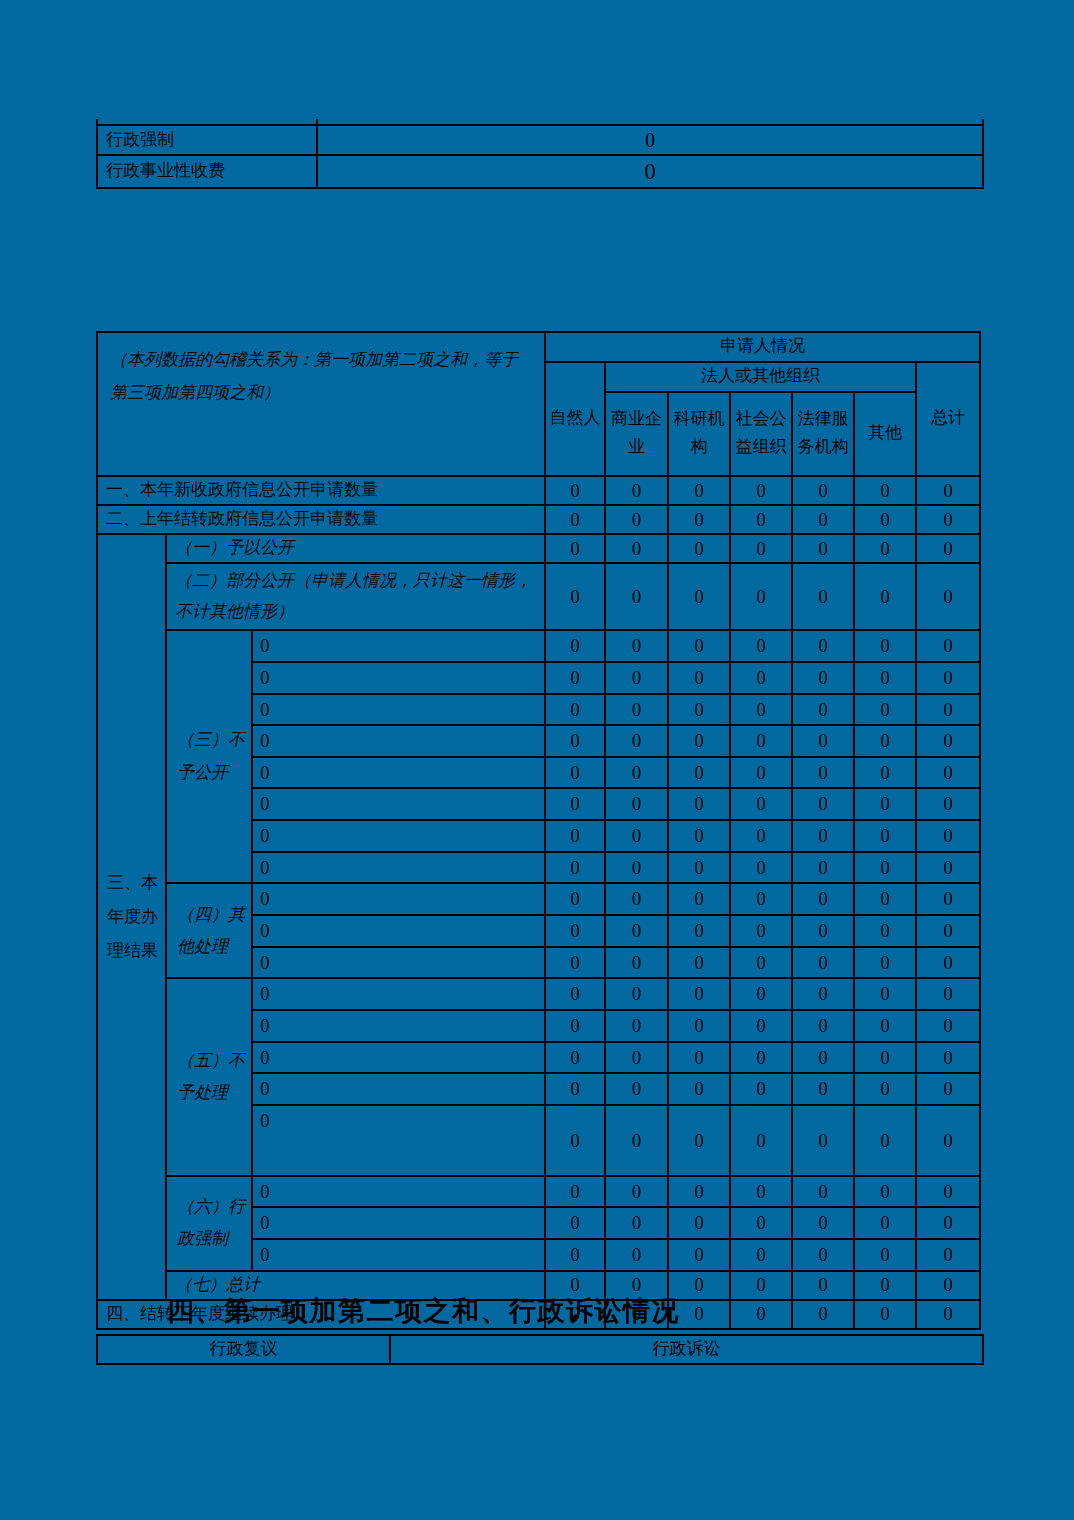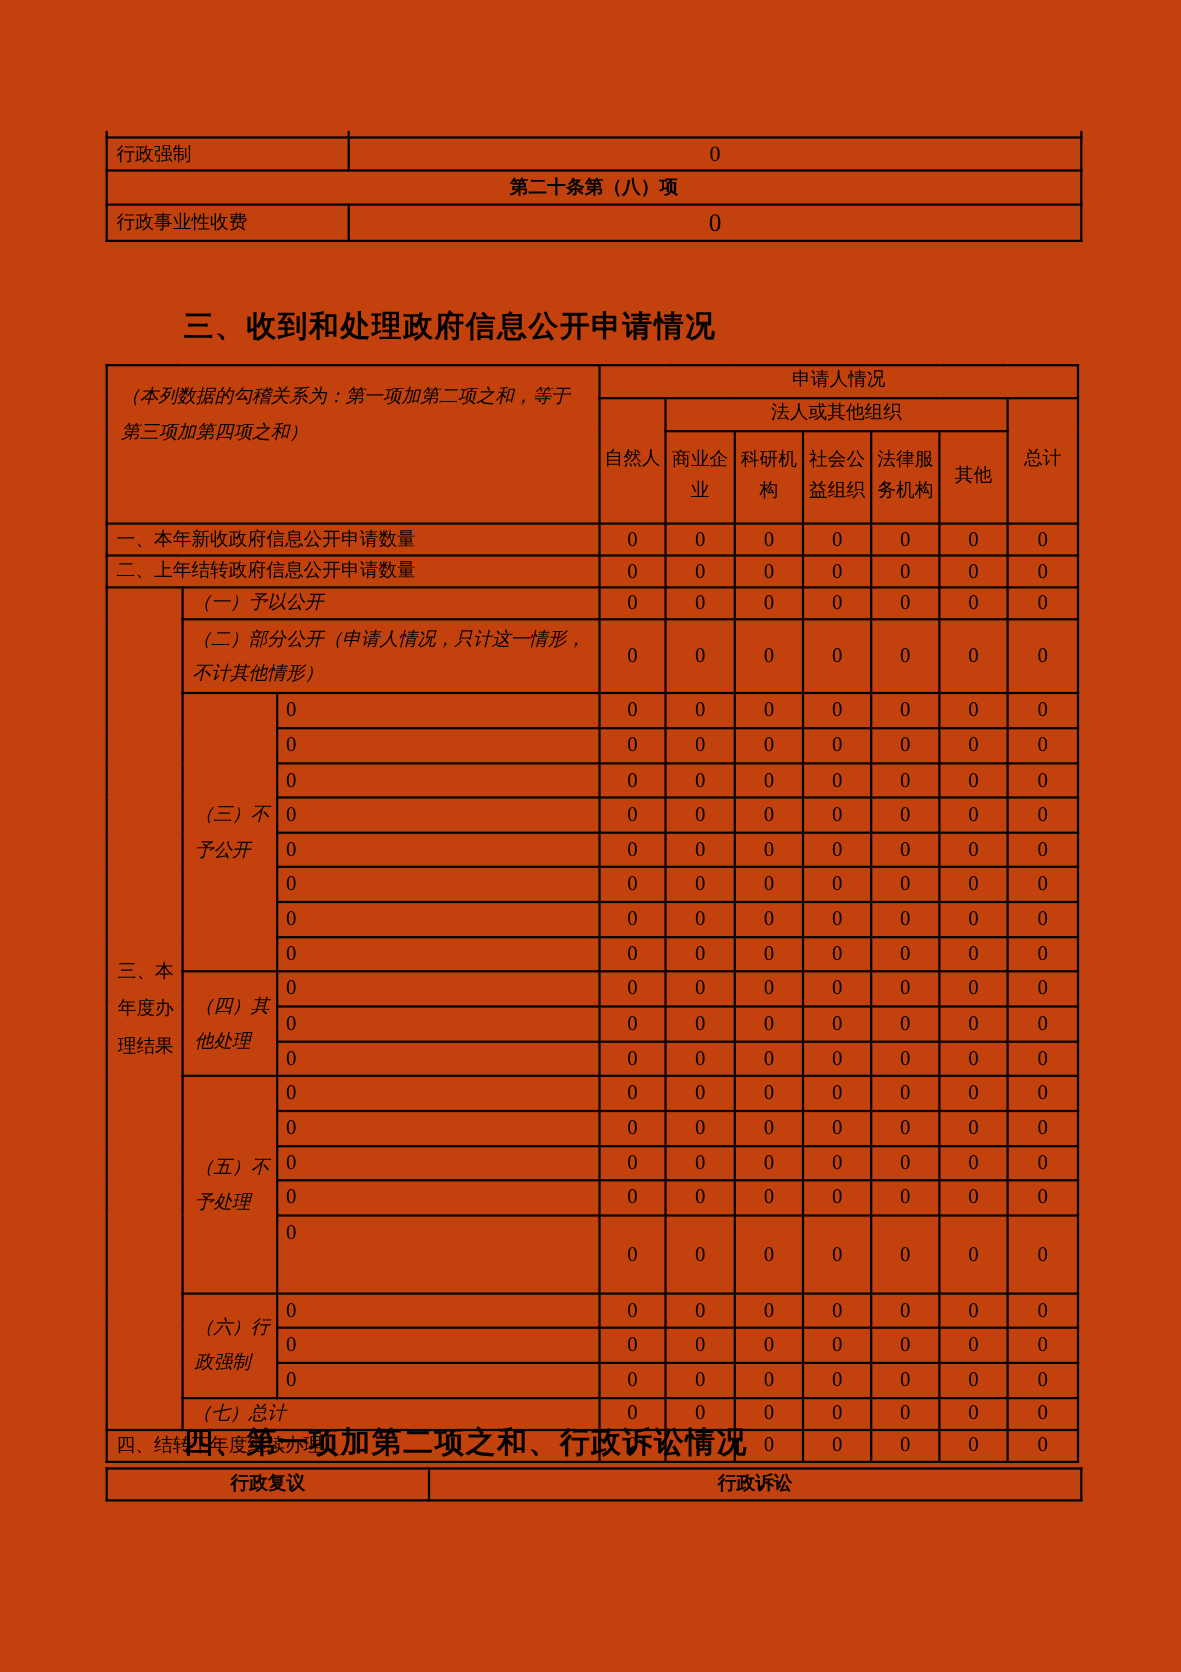--- a/index.html
+++ b/index.html
@@ -1,26 +1,26 @@
 <!DOCTYPE html>
 <html><head>
 <meta charset="utf-8">
 <style>
   html,body{margin:0;padding:0;background:#ffffff;}
-  .page{position:relative;width:1074px;height:1520px;background:#c2410c;color:#000;
+  .page{position:relative;width:1074px;height:1520px;background:#0369a1;color:#000;
         font-family:"Liberation Serif","DejaVu Serif",serif;overflow:hidden;}
   table{border-collapse:collapse;table-layout:fixed;}
   td{border:2px solid #000;font-size:17px;vertical-align:middle;overflow:hidden;
      padding:0;line-height:1.35;}
   
   .lbl{text-align:left;padding:2px 6px 2px 8px;}
   .lbl0{text-align:left;padding:2px 6px 2px 7px;font-size:19px;
         font-family:"Liberation Serif",serif;}
   .num{text-align:center;font-size:19px;font-family:"Liberation Serif",serif;}
-  .ctr{text-align:center;font-weight:bold;}
+  .ctr{text-align:center;}
   .b{font-weight:bold;}
   .kai{font-style:italic;}
   .grp{text-align:left;vertical-align:middle;padding:2px 4px 2px 10px;line-height:1.9;}
   .note{vertical-align:top;text-align:left;padding:10px 12px 0 12px;line-height:1.95;}
   .acell{vertical-align:middle;text-align:left;padding:2px 4px 2px 9px;line-height:2.0;}
   .top{vertical-align:top;}
   .hdr{text-align:center;line-height:1.65;font-family:Liberation Mono, monospace;}
   .stub td{border-top:none;}
   .num-big{font-size:23px;}
   .num-mid{font-size:20px;}
@@ -45,30 +45,26 @@
     <tbody>
         <tr class="stub" style="height:6px">
       <td></td>
       <td></td>
     </tr>
     <tr style="height:30px">
       <td class="lbl">行政强制</td>
       <td class="num num-mid">0</td>
     </tr>
     <tr style="height:31px">
-      <td class="ctr b" colspan="2">第二十条第（八）项</td>
-    </tr>
-    <tr style="height:31px">
       <td class="lbl">行政事业性收费</td>
       <td class="num num-big">0</td>
     </tr>
   </tbody>
     </table>
 
-  <div class="sec-title" style="left:167px;top:278px">三、收到和处理政府信息公开申请情况</div>
 
   <table class="t2">
     <colgroup>
       <col style="width:69px">
         <col style="width:86px">
         <col style="width:293px">
       <col style="width:60px">
         <col style="width:63px">
         <col style="width:62px">
       <col style="width:62px">

